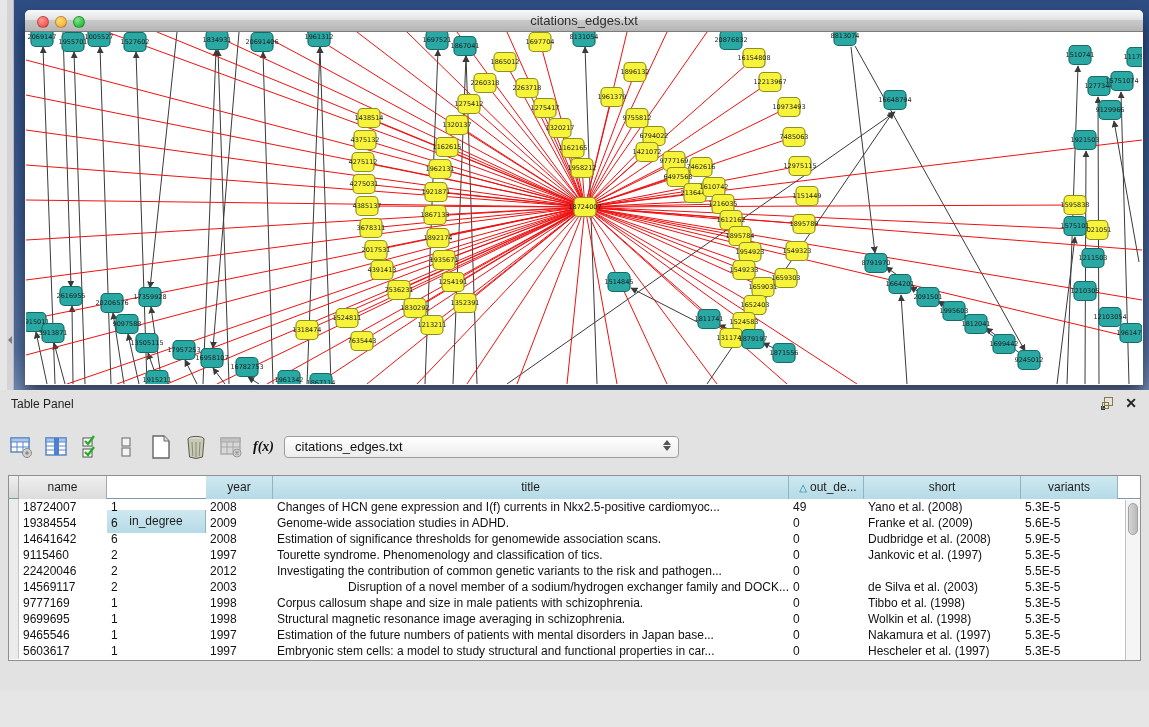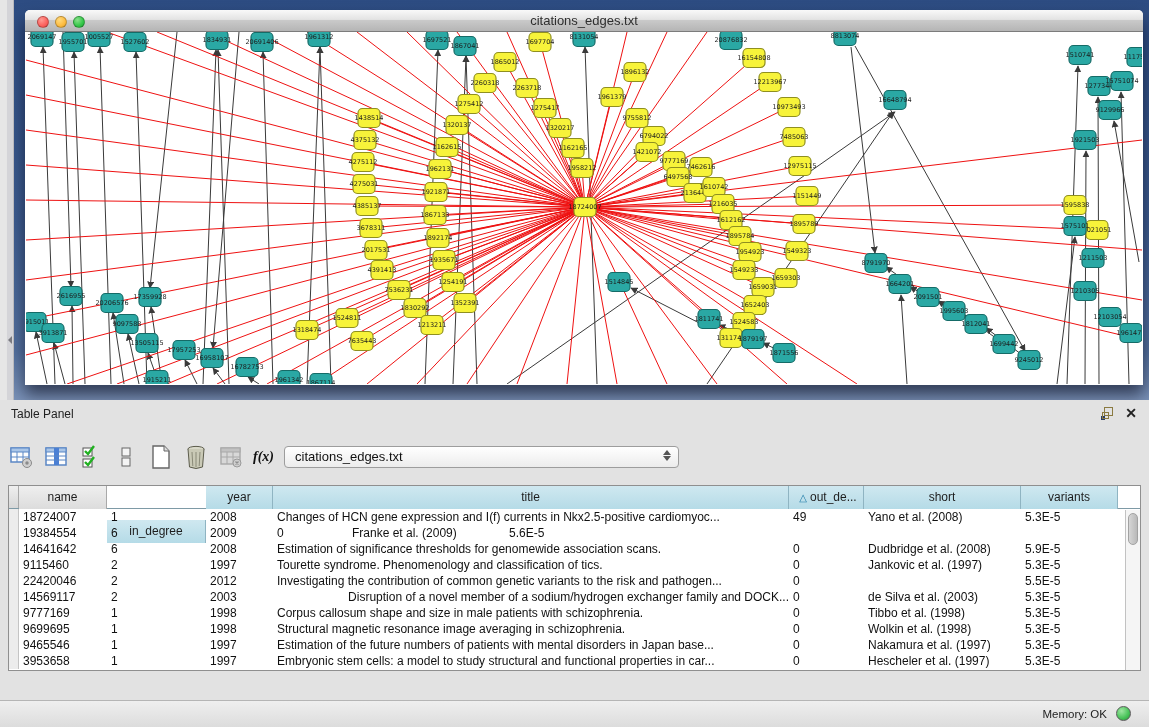--- a/index.html
+++ b/index.html
@@ -21,21 +21,21 @@
   .traffic { position:absolute; top:6px; width:12px; height:12px; border-radius:50%; border:1px solid rgba(0,0,0,.25); }
   #tl-close { left:12px; background:radial-gradient(circle at 35% 30%, #ff9a93, #fc615d 60%, #d84341); }
   #tl-min   { left:30px; background:radial-gradient(circle at 35% 30%, #ffd97c, #fdbc40 60%, #d89b2a); }
   #tl-zoom  { left:48px; background:radial-gradient(circle at 35% 30%, #8ae08a, #34c749 60%, #24a334); }
   #win-title { position:absolute; left:0; right:0; top:3px; text-align:center; font-size:13px; color:#2e2e2e; }
   #canvas { position:absolute; left:1px; top:22px; width:1116px; height:352px; background:#fff; overflow:hidden; }
   #netsvg { position:absolute; left:0; top:0; }
   #netsvg text { font-family:"DejaVu Sans", sans-serif; font-size:6.5px; fill:#1c1c1c; }
 
   
-  #table-panel { position:absolute; left:0; top:400px; width:1149px; height:300px; background:#e2e2e2; }
+  #table-panel { position:absolute; left:0; top:390px; width:1149px; height:300px; background:#e2e2e2; }
   #tp-header { position:relative; height:28px; }
   #tp-title { position:absolute; left:11px; top:7px; font-size:12px; color:#222; }
   #tp-float { position:absolute; right:34px; top:7px; width:14px; height:13px; cursor:default; }
   #tp-close { position:absolute; right:12px; top:5px; font-size:14px; font-weight:bold; color:#222; }
 
   #toolbar { position:absolute; left:8px; top:40px; height:34px; display:flex; align-items:center; }
   .tb-icon { width:26px; height:26px; margin-right:9px; display:flex; align-items:center; justify-content:center; }
   #fx-icon { font-family:"Liberation Serif", serif; font-style:italic; font-weight:bold; font-size:14px; color:#111; margin-right:10px; }
   #table-select { position:relative; width:395px; height:22px; border:1px solid #9d9d9d; border-radius:4px;
     background:linear-gradient(180deg,#ffffff,#ececec); font-size:13px; color:#111; line-height:20px; padding-left:10px; }
@@ -799,20 +799,21 @@
             <div class="cell" style="width: 516px;">Changes of HCN gene expression and I(f) currents in Nkx2.5-positive cardiomyoc...</div>
             <div class="cell" style="width: 75px;">49</div>
             <div class="cell" style="width: 157px;">Yano et al. (2008)</div>
             <div class="cell" style="width: 97px;">5.3E-5</div>
           </div>
           <div class="row">
             <div class="gutcell"></div>
             <div class="cell" style="width: 88px;">19384554</div>
             <div class="cell" style="width: 99px;">6</div>
             <div class="cell" style="width: 67px;">2009</div>
+            <div class="cell" style="width: 516px;">Genome-wide association studies in ADHD.</div>
             <div class="cell" style="width: 75px;">0</div>
             <div class="cell" style="width: 157px;">Franke et al. (2009)</div>
             <div class="cell" style="width: 97px;">5.6E-5</div>
           </div>
           <div class="row">
             <div class="gutcell"></div>
             <div class="cell" style="width: 88px;">14641642</div>
             <div class="cell" style="width: 99px;">6</div>
             <div class="cell" style="width: 67px;">2008</div>
             <div class="cell" style="width: 516px;">Estimation of significance thresholds for genomewide association scans.</div>
@@ -875,33 +876,29 @@
             <div class="cell" style="width: 88px;">9465546</div>
             <div class="cell" style="width: 99px;">1</div>
             <div class="cell" style="width: 67px;">1997</div>
             <div class="cell" style="width: 516px;">Estimation of the future numbers of patients with mental disorders in Japan base...</div>
             <div class="cell" style="width: 75px;">0</div>
             <div class="cell" style="width: 157px;">Nakamura et al. (1997)</div>
             <div class="cell" style="width: 97px;">5.3E-5</div>
           </div>
           <div class="row">
             <div class="gutcell"></div>
-            <div class="cell" style="width: 88px;">3953658</div>
+            <div class="cell" style="width: 88px;">5603617</div>
             <div class="cell" style="width: 99px;">1</div>
             <div class="cell" style="width: 67px;">1997</div>
             <div class="cell" style="width: 516px;">Embryonic stem cells: a model to study structural and functional properties in car...</div>
             <div class="cell" style="width: 75px;">0</div>
             <div class="cell" style="width: 157px;">Hescheler et al. (1997)</div>
             <div class="cell" style="width: 97px;">5.3E-5</div>
           </div>
         </div>
       <div id="vscroll">
           <div id="vthumb"></div>
         </div>
     </div>
 
   </div>
 
-  <div id="statusbar">
-    <span id="mem-label">Memory: OK</span>
-    <span id="mem-dot" style="background: radial-gradient(circle at 35% 30%, rgb(159, 230, 162), rgb(70, 194, 87) 60%, rgb(46, 143, 60));"></span>
-  </div>
 </div>
 
 </body></html>

